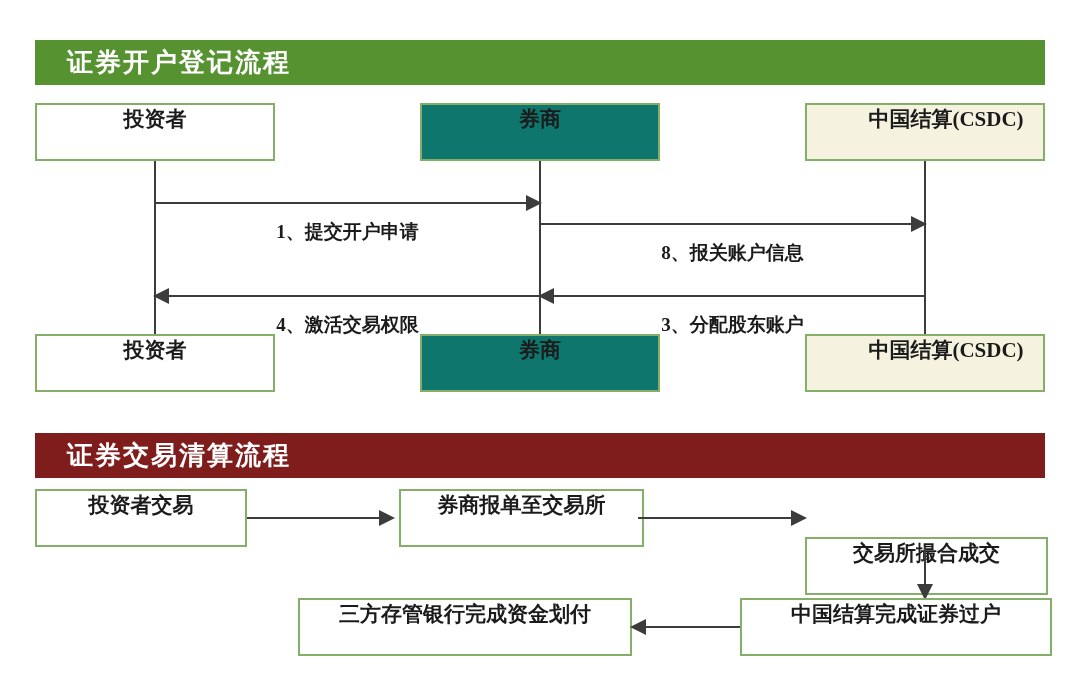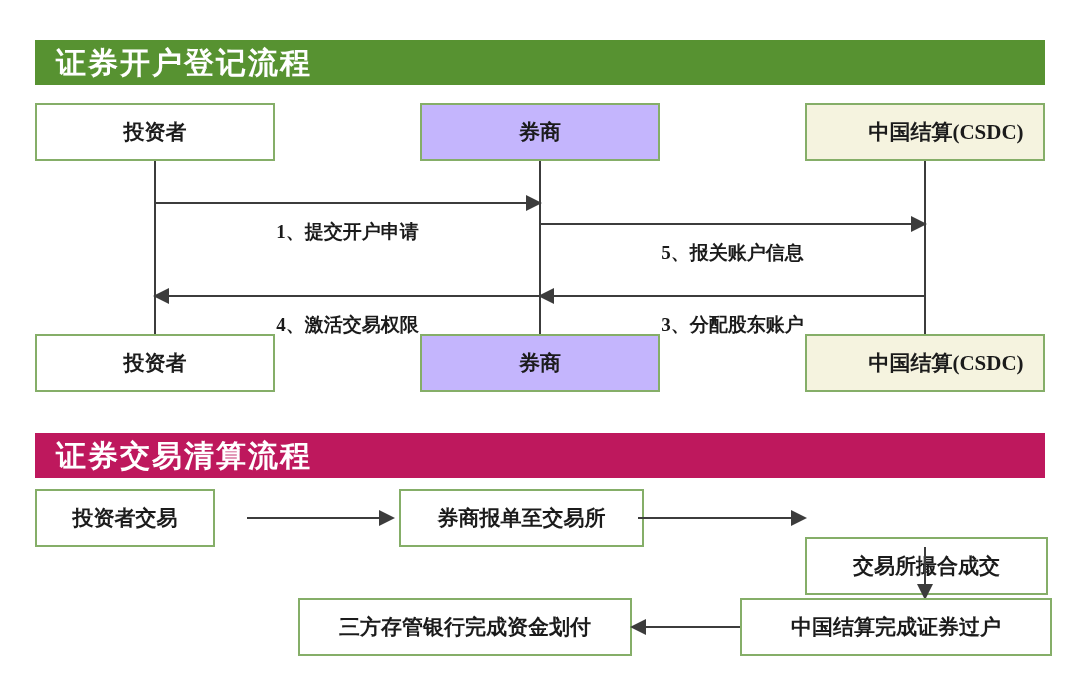--- a/index.html
+++ b/index.html
@@ -2,32 +2,32 @@
 <html><head>
 <meta charset="utf-8">
 <style>
   html,body{margin:0;padding:0;background:#ffffff;}
   .canvas{
     position:relative;width:1080px;height:695px;background:#ffffff;overflow:hidden;
     font-family:"Liberation Serif","DejaVu Serif",serif;color:#1b1b1b;
   }
   .hdr{
     position:absolute;left:35px;width:1010px;height:45px;box-sizing:border-box;
-    color:#ffffff;font-weight:bold;font-size:30px;line-height:45px;
-    padding-left:21px;letter-spacing:2px;
+    color:#ffffff;font-weight:bold;font-size:26px;line-height:45px;
+    padding-left:32px;letter-spacing:2px;
   }
   .hdr-green{background:#579231;top:40px;}
-  .hdr-teal{background:#be185d;top:433px;}
+  .hdr-teal{background:#7f1d1d;top:433px;}
   .box{
     position:absolute;height:58px;box-sizing:border-box;
     border:2px solid #85ae68;background:#ffffff;
-    display:flex;align-items:center;justify-content:center;
+    display:flex;justify-content:center;
     font-weight:bold;font-size:21px;white-space:nowrap;
   }
-  .fill-broker{background:#c4b5fd;}
+  .fill-broker{background:#0f766e;}
   .fill-csdc{background:#f5f3df;padding-left:42px;}
   .lifeline{position:absolute;width:2px;background:#3c3c3c;top:161px;height:173px;}
   .msg{position:absolute;height:0;}
   .msg .line{position:absolute;left:0;right:0;top:-1px;height:2px;background:#3c3c3c;}
   .msg .lbl{
     position:absolute;left:50%;top:0;transform:translate(-50%,-50%);
     background:#ffffff;padding:0 5px;font-weight:bold;font-size:19px;white-space:nowrap;margin-top:29px;
   }
   .arr-r{position:absolute;right:-2px;top:-8px;width:0;height:0;
     border-top:8px solid transparent;border-bottom:8px solid transparent;border-left:16px solid #3c3c3c;}
@@ -62,21 +62,21 @@
 
   <div class="msg" style="left:155px;top:203px;width:385px;">
     <div class="line"></div>
     <div class="arr-r"></div>
     <span class="lbl">1、提交开户申请</span>
   </div>
 
   <div class="msg" style="left:540px;top:224px;width:385px;">
     <div class="line"></div>
     <div class="arr-r"></div>
-    <span class="lbl">5、报关账户信息</span>
+    <span class="lbl">8、报关账户信息</span>
   </div>
 
   <div class="msg" style="left:540px;top:296px;width:385px;">
     <div class="line"></div>
     <div class="arr-l"></div>
     <span class="lbl">3、分配股东账户</span>
   </div>
 
   <div class="msg" style="left:155px;top:296px;width:385px;">
     <div class="line"></div>
@@ -91,21 +91,21 @@
     <span>券商</span>
   </div>
   <div class="box fill-csdc" style="left:805px;top:334px;width:240px;">
     <span>中国结算(CSDC)</span>
   </div>
 
   <div class="hdr hdr-teal">
     <span>证券交易清算流程</span>
   </div>
 
-  <div class="box" style="left:35px;top:489px;width:180px;">
+  <div class="box" style="left:35px;top:489px;width:212px;">
     <span>投资者交易</span>
   </div>
   <div class="box" style="left:399px;top:489px;width:245px;">
     <span>券商报单至交易所</span>
   </div>
   <div class="box" style="left:805px;top:489px;width:243px;margin-top:48px;">
     <span>交易所撮合成交</span>
   </div>
 
   <div class="msg" style="left:247px;top:518px;width:146px;">

